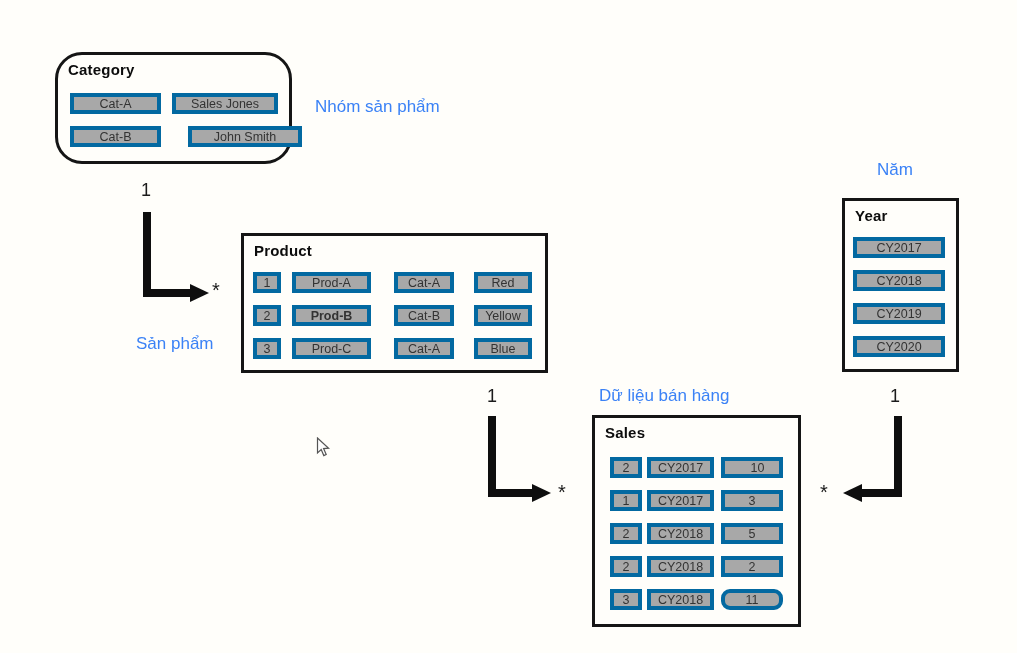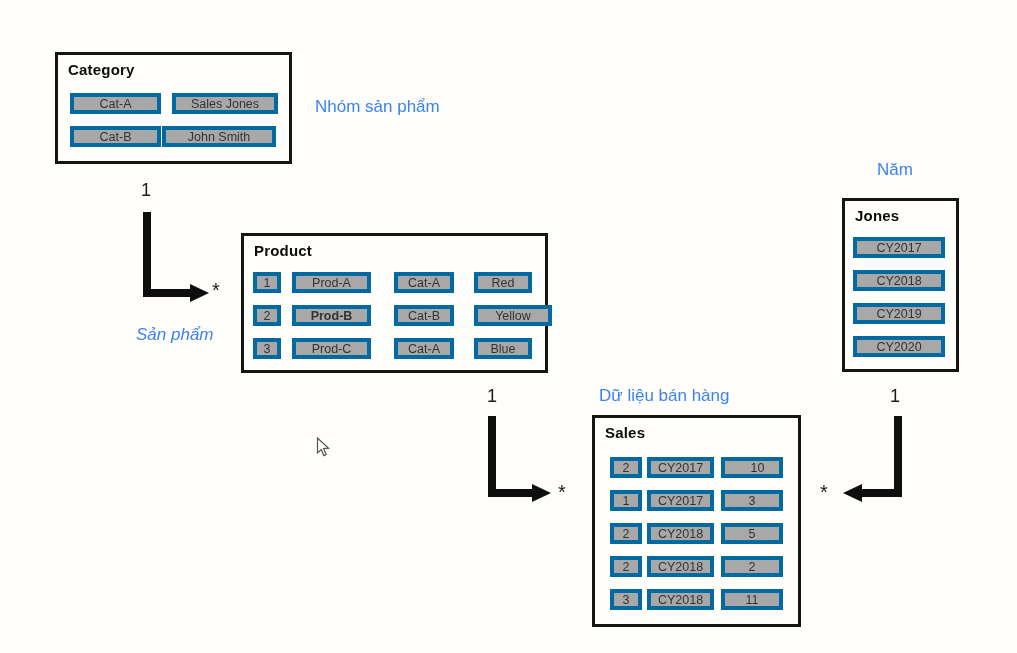--- a/index.html
+++ b/index.html
@@ -26,46 +26,46 @@
   .ahead{position:absolute;width:0;height:0;border-top:9px solid transparent;border-bottom:9px solid transparent;}
   .ahead.right{border-left:19px solid #0e0e0e;}
   .ahead.left{border-right:19px solid #0e0e0e;}
   .cursor{position:absolute;}
 </style>
 </head>
 <body>
 
 <div class="canvas">
 
-  <div class="tbox" style="left:55px;top:52px;width:237px;height:112px;">
+  <div class="tbox" style="left:55px;top:52px;width:237px;height:112px;border-radius:27px;">
     <div class="tbox-title">Category</div>
     <div class="cell" style="left:12px;top:38px;width:91px;">Cat-A</div>
     <div class="cell" style="left:114px;top:38px;width:106px;">Sales Jones</div>
     <div class="cell" style="left:12px;top:71px;width:91px;">Cat-B</div>
-    <div class="cell" style="left:104px;top:71px;width:114px;">John Smith</div>
+    <div class="cell" style="left:130px;top:71px;width:114px;">John Smith</div>
   </div>
 
   <div class="tbox" style="left:241px;top:233px;width:307px;height:140px;">
     <div class="tbox-title">Product</div>
     <div class="cell" style="left:9px;top:36px;width:28px;">1</div>
     <div class="cell" style="left:48px;top:36px;width:79px;">Prod-A</div>
     <div class="cell" style="left:150px;top:36px;width:60px;">Cat-A</div>
     <div class="cell" style="left:230px;top:36px;width:58px;">Red</div>
     <div class="cell" style="left:9px;top:69px;width:28px;">2</div>
     <div class="cell" style="left:48px;top:69px;width:79px;font-weight:bold;">Prod-B</div>
     <div class="cell" style="left:150px;top:69px;width:60px;">Cat-B</div>
-    <div class="cell" style="left:230px;top:69px;width:78px;">Yellow</div>
+    <div class="cell" style="left:230px;top:69px;width:58px;">Yellow</div>
     <div class="cell" style="left:9px;top:102px;width:28px;">3</div>
     <div class="cell" style="left:48px;top:102px;width:79px;">Prod-C</div>
     <div class="cell" style="left:150px;top:102px;width:60px;">Cat-A</div>
     <div class="cell" style="left:230px;top:102px;width:58px;">Blue</div>
   </div>
 
   <div class="tbox" style="left:842px;top:198px;width:117px;height:174px;">
-    <div class="tbox-title">Jones</div>
+    <div class="tbox-title">Year</div>
     <div class="cell" style="left:8px;top:36px;width:92px;">CY2017</div>
     <div class="cell" style="left:8px;top:69px;width:92px;">CY2018</div>
     <div class="cell" style="left:8px;top:102px;width:92px;">CY2019</div>
     <div class="cell" style="left:8px;top:135px;width:92px;">CY2020</div>
   </div>
 
   <div class="tbox" style="left:592px;top:415px;width:209px;height:212px;">
     <div class="tbox-title">Sales</div>
     <div class="cell" style="left:15px;top:39px;width:32px;">2</div>
     <div class="cell" style="left:52px;top:39px;width:67px;">CY2017</div>
@@ -74,25 +74,25 @@
     <div class="cell" style="left:52px;top:72px;width:67px;">CY2017</div>
     <div class="cell" style="left:126px;top:72px;width:62px;">3</div>
     <div class="cell" style="left:15px;top:105px;width:32px;">2</div>
     <div class="cell" style="left:52px;top:105px;width:67px;">CY2018</div>
     <div class="cell" style="left:126px;top:105px;width:62px;">5</div>
     <div class="cell" style="left:15px;top:138px;width:32px;">2</div>
     <div class="cell" style="left:52px;top:138px;width:67px;">CY2018</div>
     <div class="cell" style="left:126px;top:138px;width:62px;">2</div>
     <div class="cell" style="left:15px;top:171px;width:32px;">3</div>
     <div class="cell" style="left:52px;top:171px;width:67px;">CY2018</div>
-    <div class="cell" style="left:126px;top:171px;width:62px;">11</div>
+    <div class="cell" style="left:126px;top:171px;width:62px;border-radius:9px;">11</div>
   </div>
 
   <div class="ann" style="left:315px;top:97px;">Nhóm sản phẩm</div>
-  <div class="ann" style="left:136px;top:325px;font-style:italic;">Sản phẩm</div>
+  <div class="ann" style="left:136px;top:334px;">Sản phẩm</div>
   <div class="ann" style="left:877px;top:160px;">Năm</div>
   <div class="ann" style="left:599px;top:386px;">Dữ liệu bán hàng</div>
 
   <div class="rel-num" style="left:141px;top:180px;">1</div>
   <div class="abar" style="left:143px;top:212px;width:8px;height:85px;"></div>
   <div class="abar" style="left:143px;top:289px;width:47px;height:8px;"></div>
   <div class="ahead right" style="left:190px;top:284px;"></div>
   <div class="rel-star" style="left:212px;top:280px;">*</div>
 
   <div class="rel-num" style="left:487px;top:386px;">1</div>

